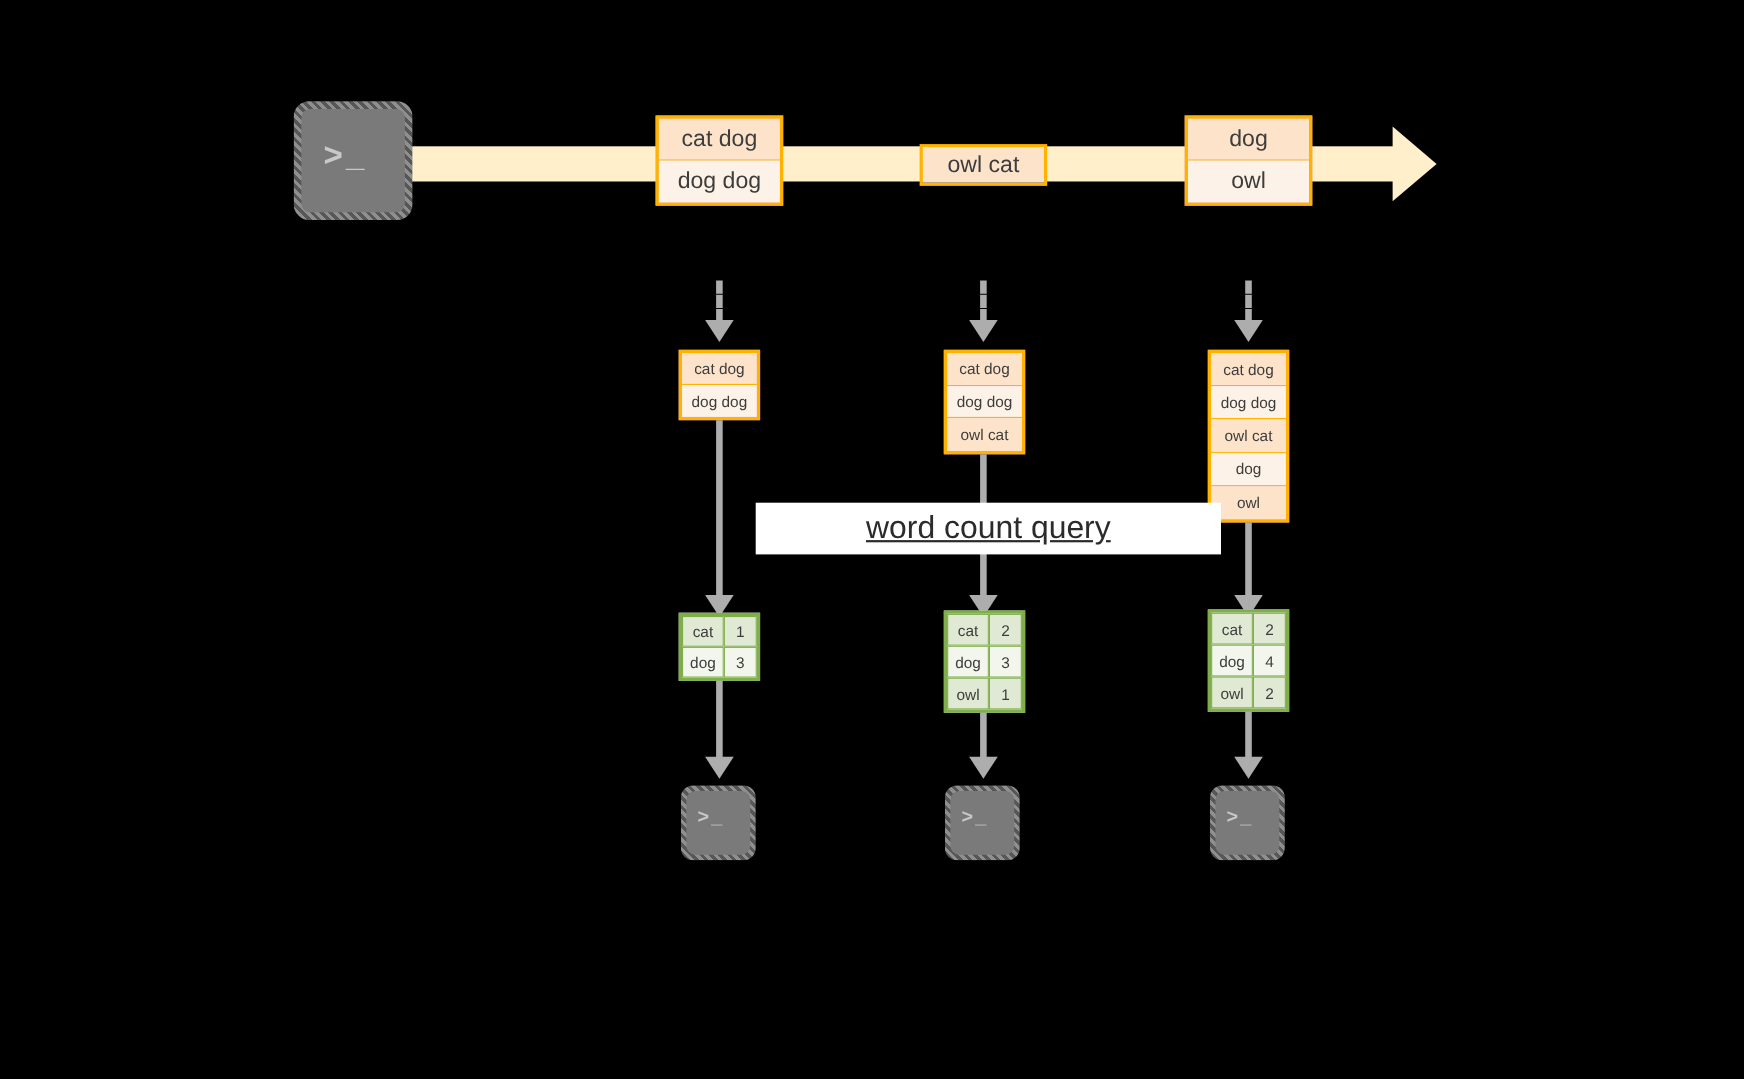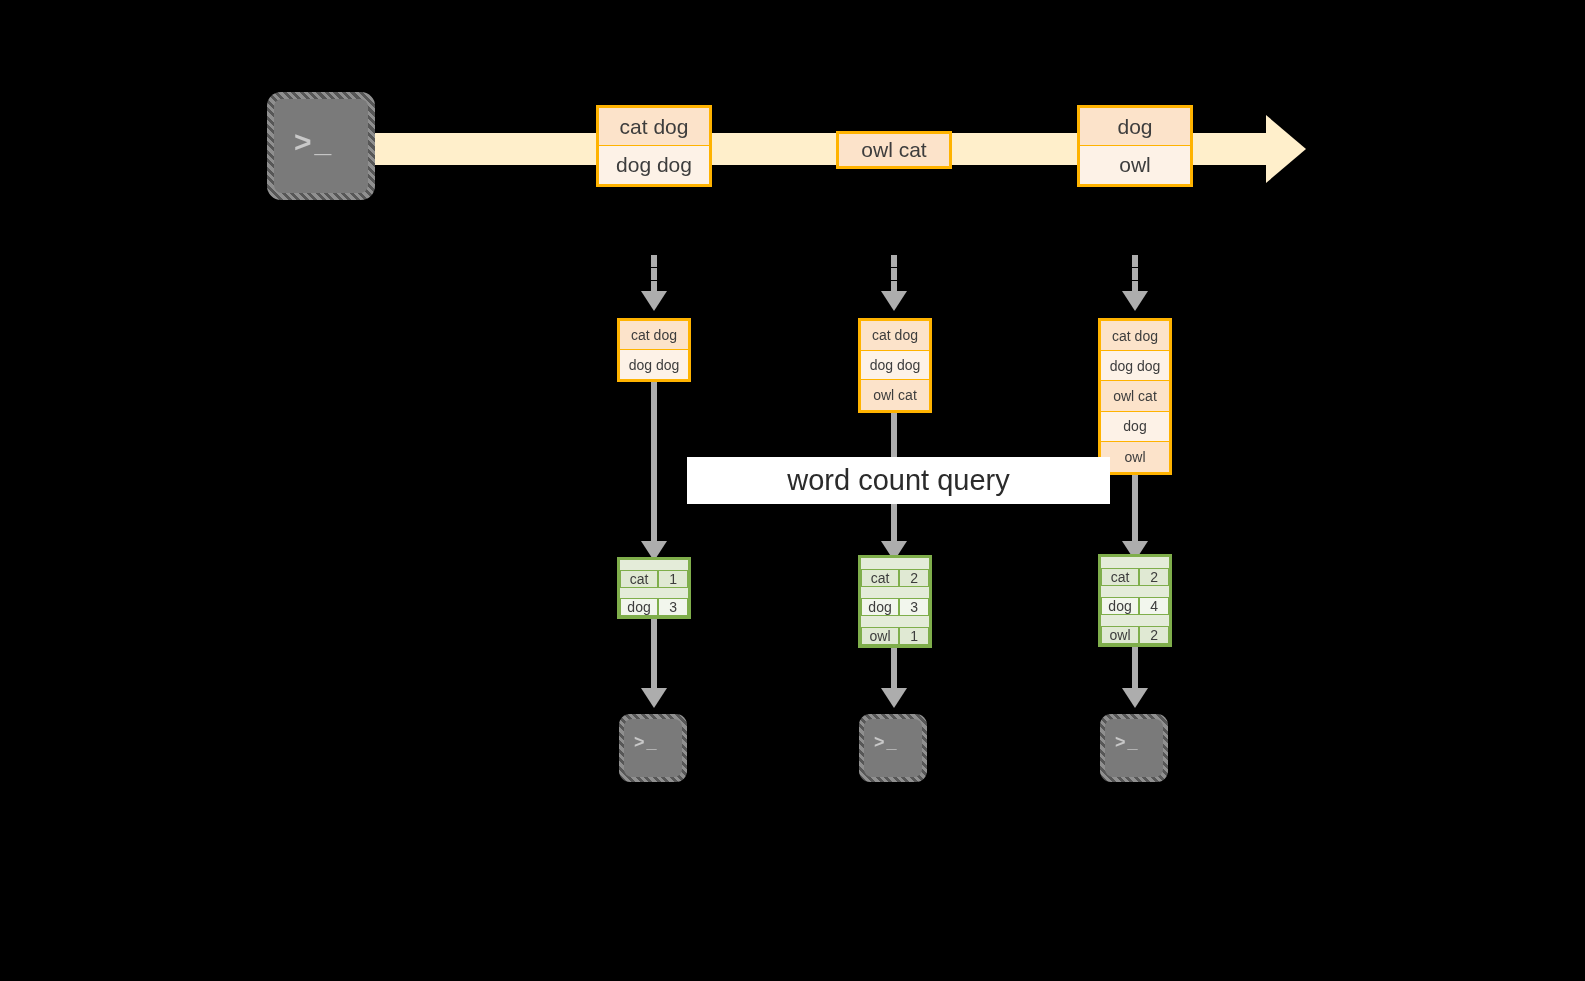--- a/index.html
+++ b/index.html
@@ -56,21 +56,21 @@
   .otable .row.shadeA{background:#FCE3CA;}
   .otable .row.shadeB{background:#FDF2E7;}
 
   
   .gtable{
     position:absolute;box-sizing:border-box;
     border:3px solid #7FAE4B;background:#E4ECD9;
     display:flex;flex-direction:column;
   }
   .gtable .grow{
-    display:flex;flex:1 1 auto;box-sizing:border-box;align-items:flex-end;
+    display:flex;flex:1 1 auto;box-sizing:border-box;
   }
   .gtable .gcell{
     box-sizing:border-box;
     display:flex;align-items:center;justify-content:center;
     border:1.5px solid #7FAE4B;
     white-space:nowrap;
   }
   .gtable .gcell.word{flex:0 0 56%;}
   .gtable .gcell.count{flex:1 1 auto;}
   .gtable .grow.shadeA .gcell{background:#E0E9D3;}
@@ -154,21 +154,21 @@
 
   <div class="vline" style="left:651px;top:382px;height:164px;"></div>
   <div class="vhead" style="left:641px;top:541px;"></div>
 
   <div class="vline" style="left:891px;top:413px;height:133px;"></div>
   <div class="vhead" style="left:881px;top:541px;"></div>
 
   <div class="vline" style="left:1132px;top:475px;height:71px;"></div>
   <div class="vhead" style="left:1122px;top:541px;"></div>
 
-  <div class="banner" style="left:687px;top:457px;width:423px;height:47px;font-size:29px;">
+  <div class="banner" style="left:687px;top:457px;width:423px;height:47px;font-size:29px;text-decoration:underline;">
     <span>word count query</span>
   </div>
 
   <div class="gtable" style="left:617px;top:557px;width:74px;height:62px;">
     <div class="grow shadeA">
       <div class="gcell word" style="font-size:14px;">cat</div>
       <div class="gcell count" style="font-size:14px;">1</div>
     </div>
     <div class="grow shadeB">
       <div class="gcell word" style="font-size:14px;">dog</div>

